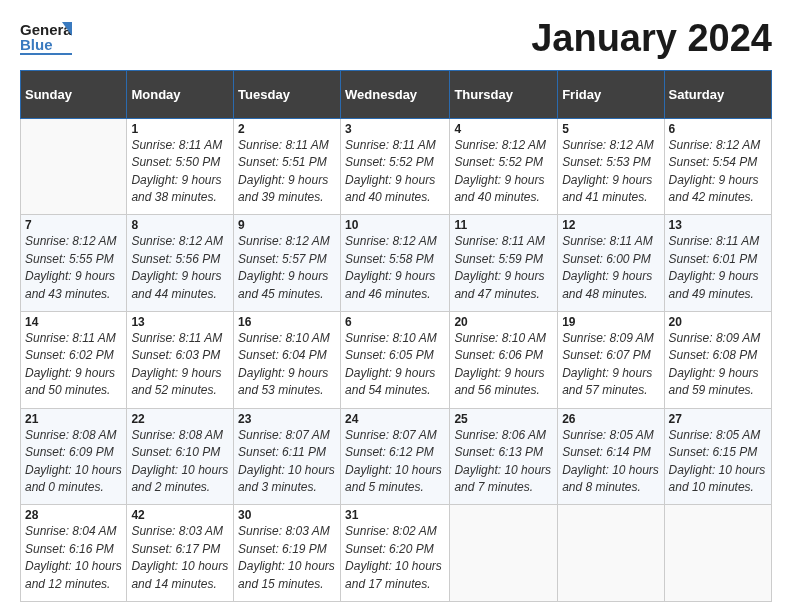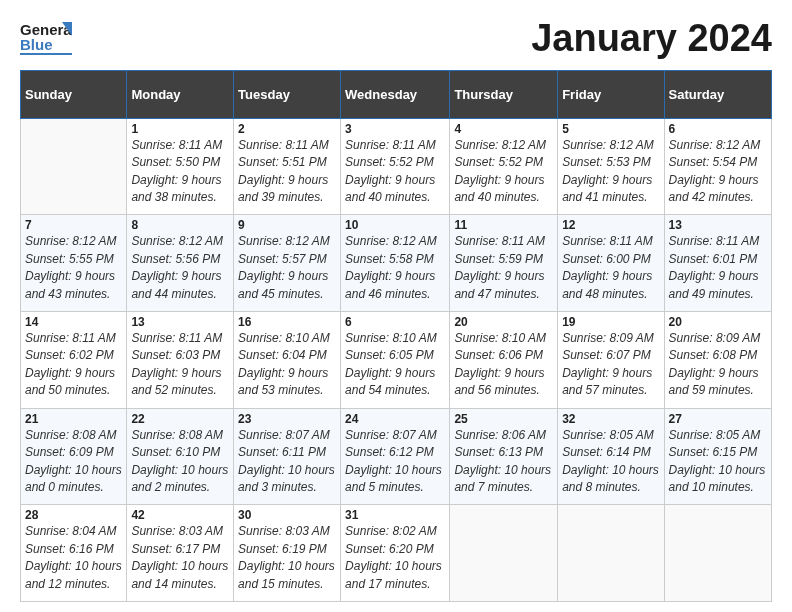--- a/index.html
+++ b/index.html
@@ -227,21 +227,21 @@
           </td>
           <td>
             <span class="day-number">24</span>
             <div class="day-info">Sunrise: 8:07 AM<br>Sunset: 6:12 PM<br>Daylight: 10 hours and 5 minutes.</div>
           </td>
           <td>
             <span class="day-number">25</span>
             <div class="day-info">Sunrise: 8:06 AM<br>Sunset: 6:13 PM<br>Daylight: 10 hours and 7 minutes.</div>
           </td>
           <td>
-            <span class="day-number">32</span>
+            <span class="day-number">26</span>
             <div class="day-info">Sunrise: 8:05 AM<br>Sunset: 6:14 PM<br>Daylight: 10 hours and 8 minutes.</div>
           </td>
           <td>
             <span class="day-number">27</span>
             <div class="day-info">Sunrise: 8:05 AM<br>Sunset: 6:15 PM<br>Daylight: 10 hours and 10 minutes.</div>
           </td>
         </tr>
         <tr>
           <td>
             <span class="day-number">28</span>

